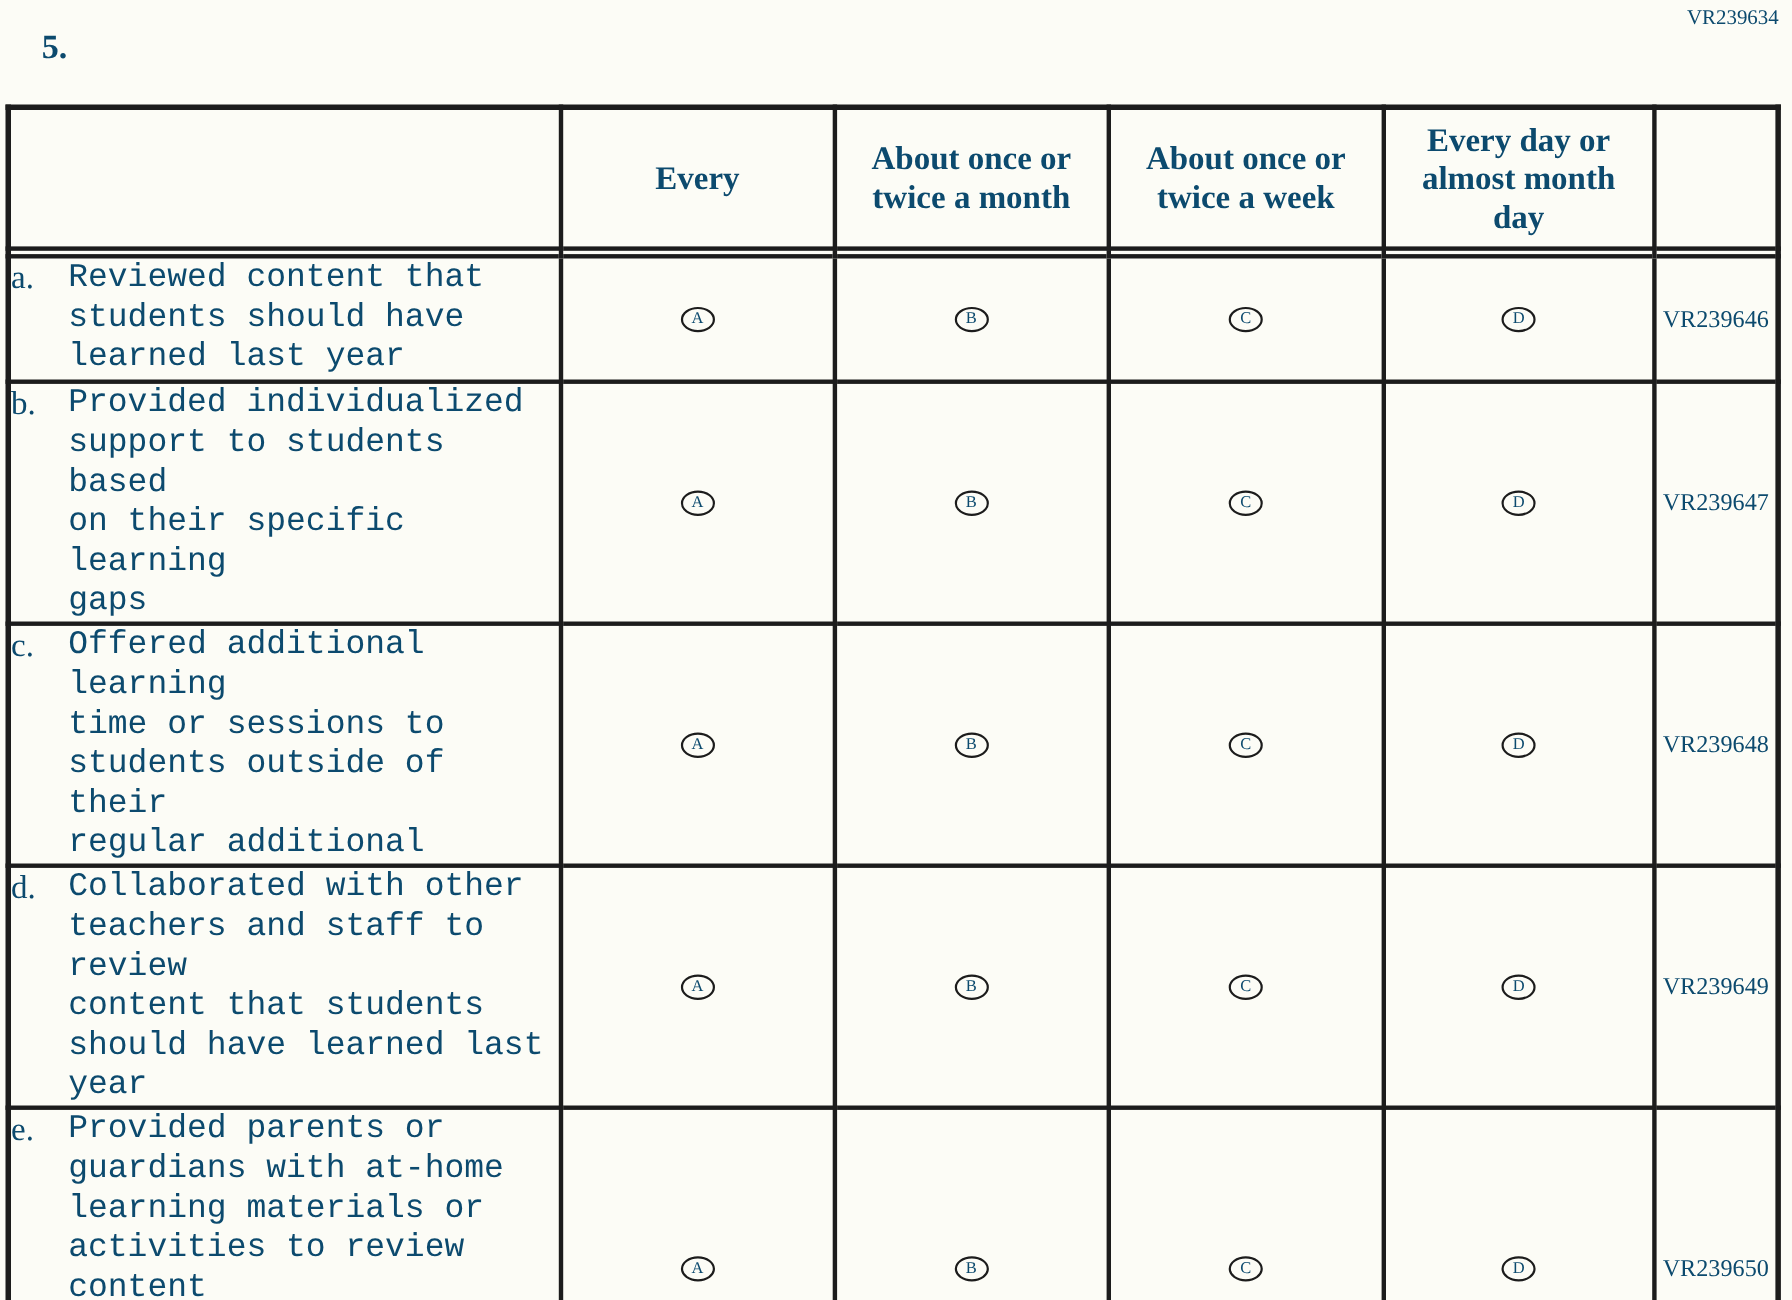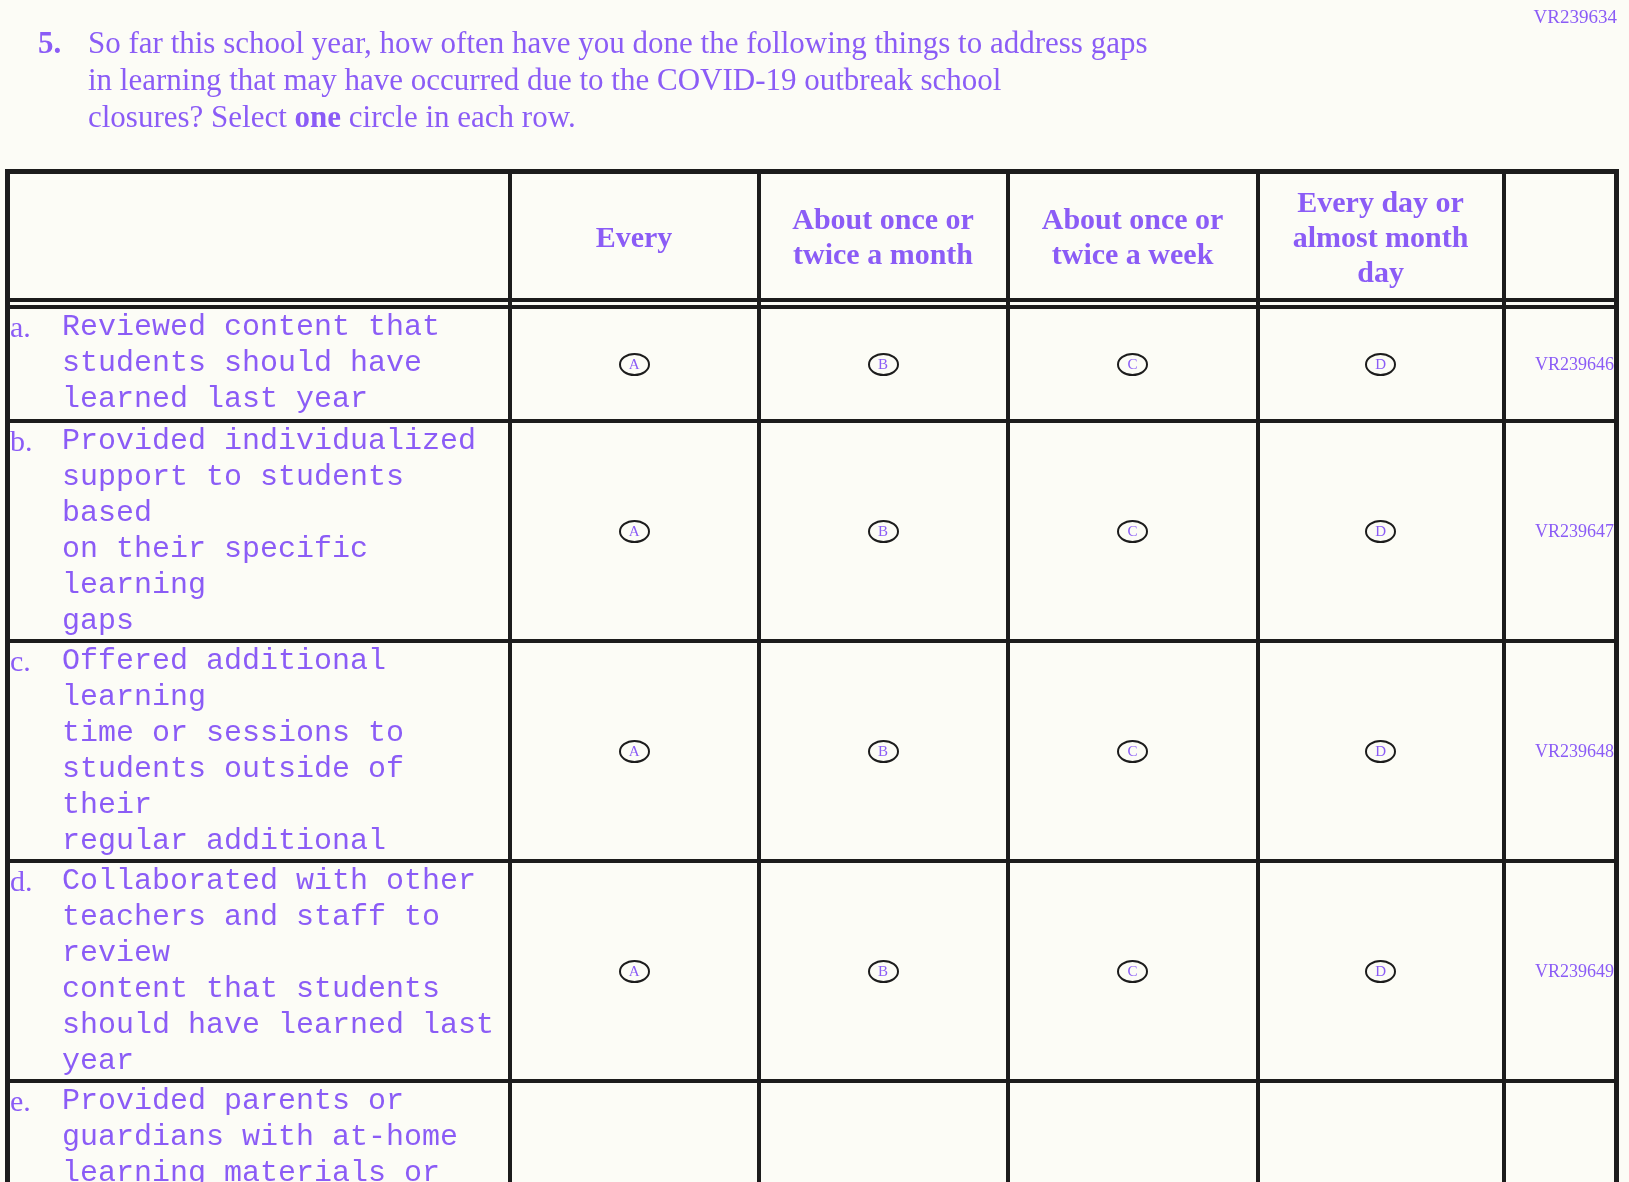--- a/index.html
+++ b/index.html
@@ -5,21 +5,21 @@
   html,body{margin:0;padding:0;}
   body{
     font-family:"Liberation Serif","DejaVu Serif",serif;
     background:#fcfcf6;
   }
   .page{
     position:relative;
     width:1626px;
     height:1182px;
     background:#fcfcf6;
-    color:#8b5cf6;
+    color:#0c4a6e;
     overflow:hidden;
   }
   .corner-code{
     position:absolute;
     top:6px;
     right:9px;
     font-size:19px;
     letter-spacing:0px;
   }
   .question{
@@ -92,42 +92,39 @@
     justify-content:center;
     width:27px;
     height:19px;
     border:2px solid #1c1c1c;
     border-radius:50%;
     font-size:15px;
     line-height:1;
     cursor:pointer;
   }
   td.code-cell{
-    text-align:right;
+    text-align:center;
     vertical-align:middle;
-    font-size:18px;
+    font-size:22px;
   }
   tr.tr-a td{height:110px;}
   tr.tr-b td{height:146px;}
   tr.tr-c td{height:143px;}
   tr.tr-d td{height:184px;}
   tr.tr-e td{height:218px;}
 </style>
 </head>
 <body>
 
 <div class="page">
 
   <div class="corner-code">VR239634</div>
 
   <div class="question">
     <div class="q-num">5.</div>
-    <div class="q-text"><span>So far this school year, how often have you done the following things to address gaps
-in learning that may have occurred due to the COVID-19 outbreak school
-closures? Select </span><span class="q-bold">one</span><span> circle in each row.</span></div>
   </div>
 
   <table class="grid">
     <colgroup>
       <col style="width:498px">
       <col style="width:247px">
       <col style="width:247px">
       <col style="width:248px">
       <col style="width:244px">
       <col style="width:112px">

